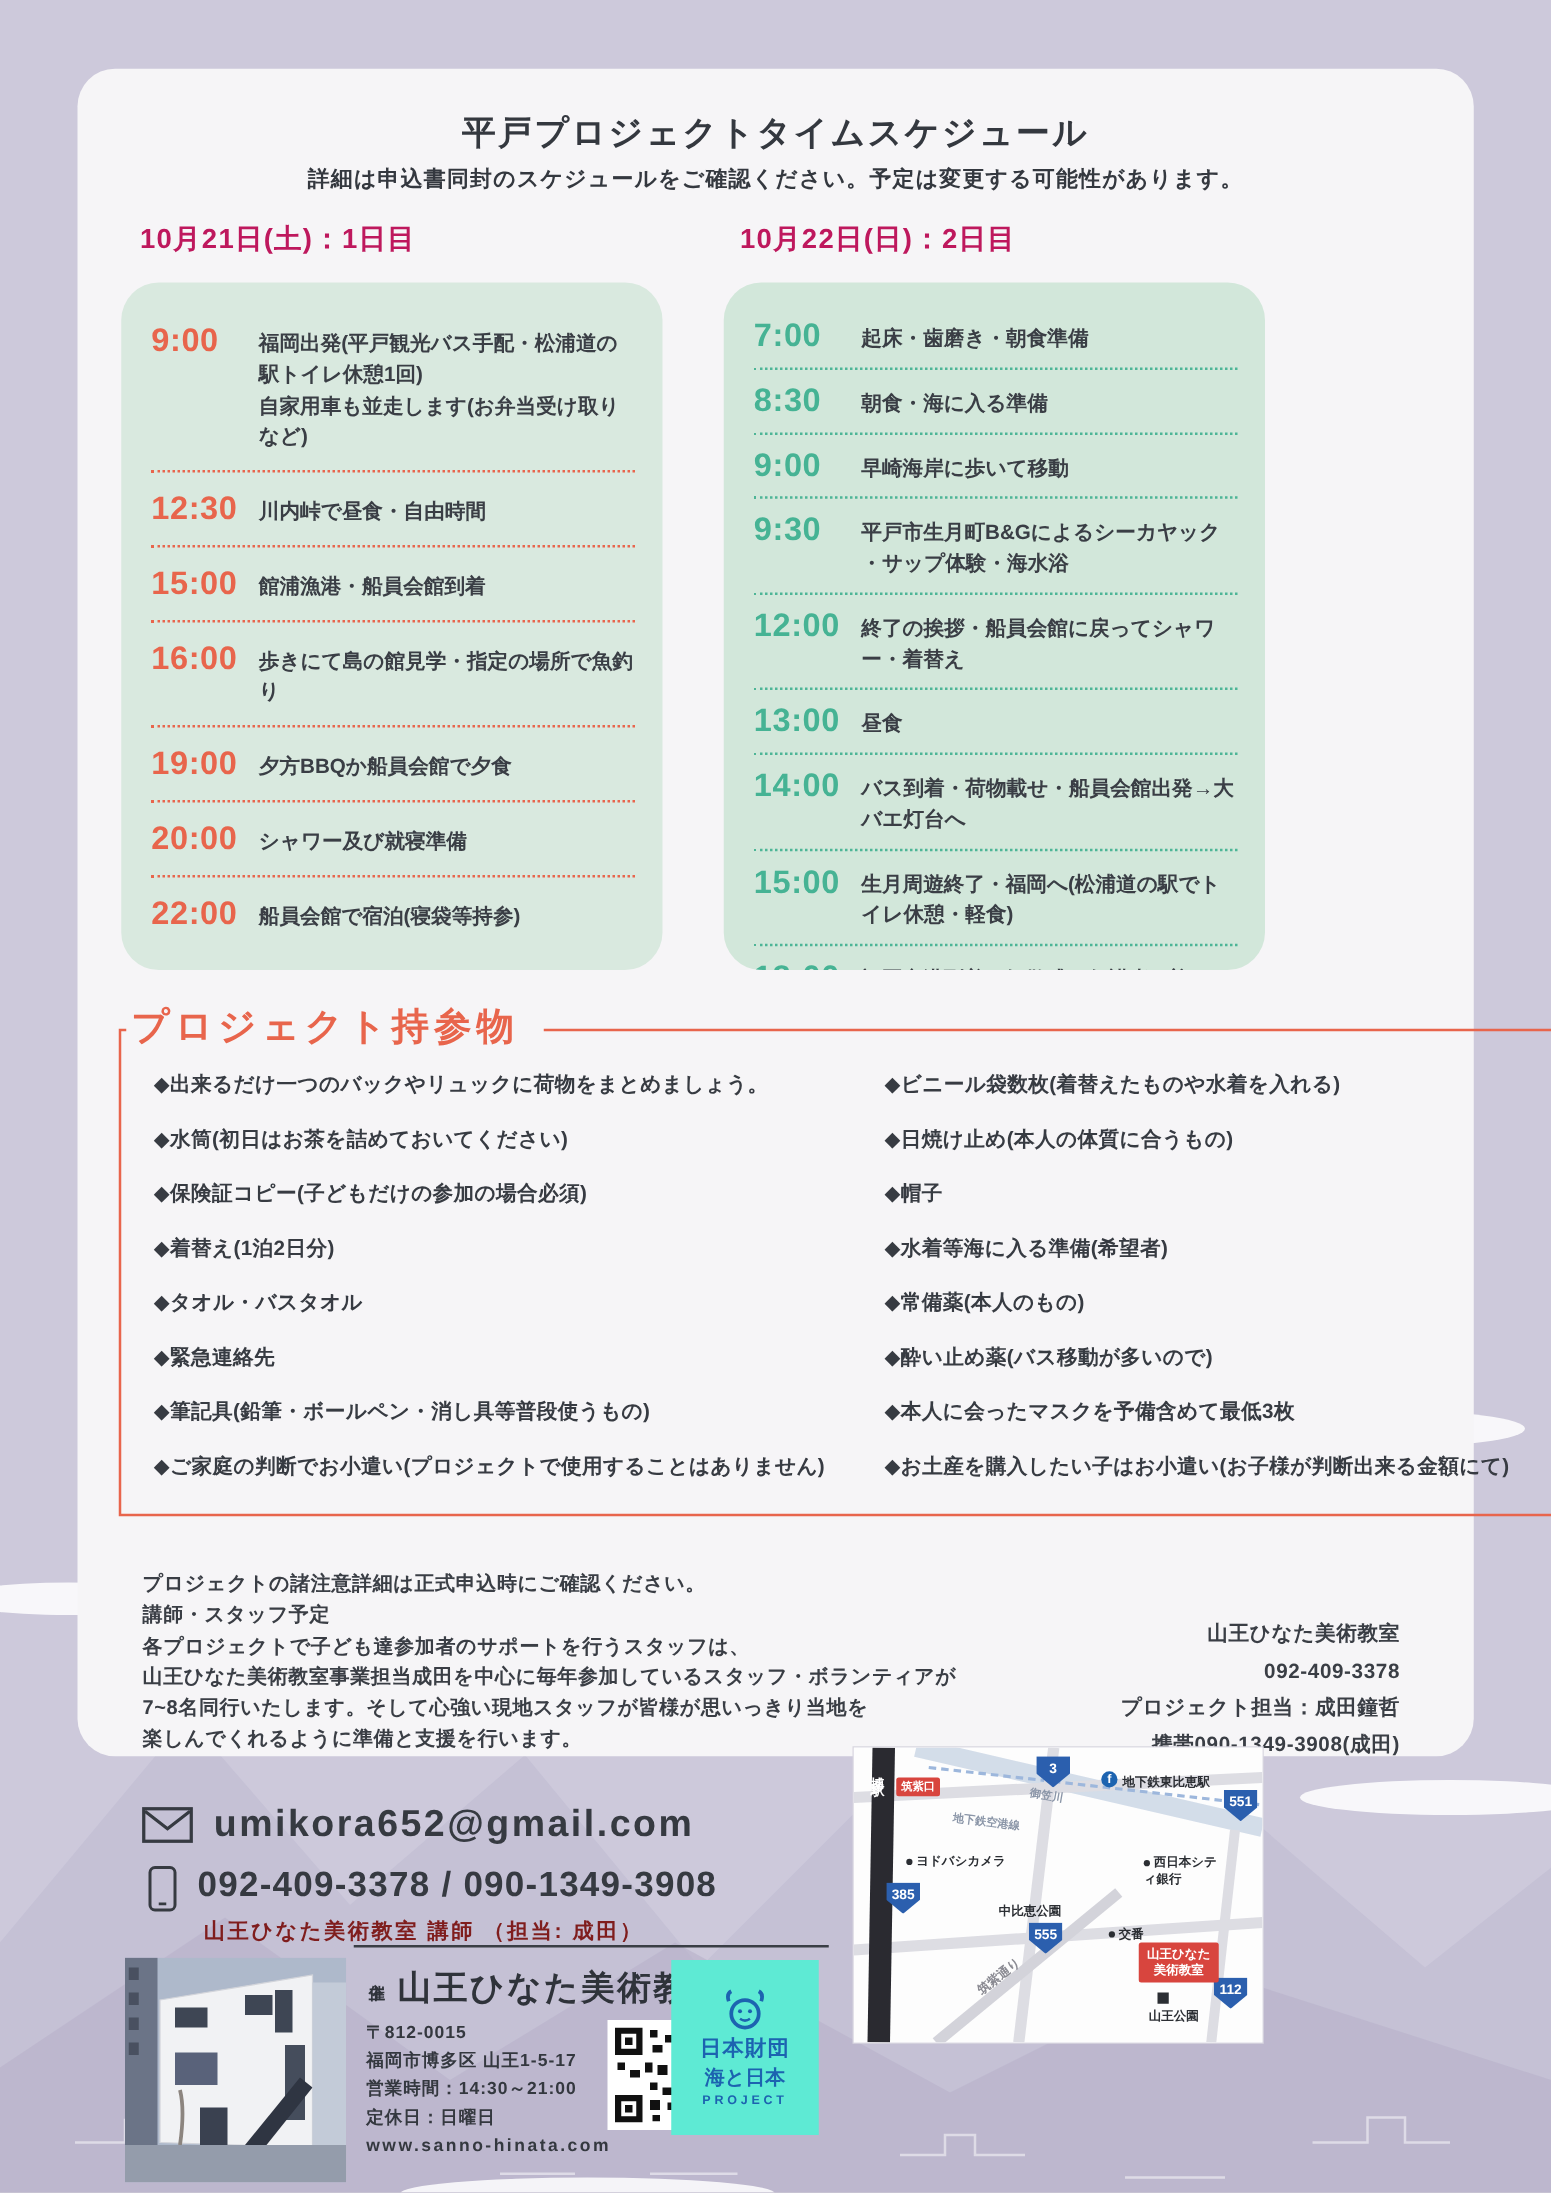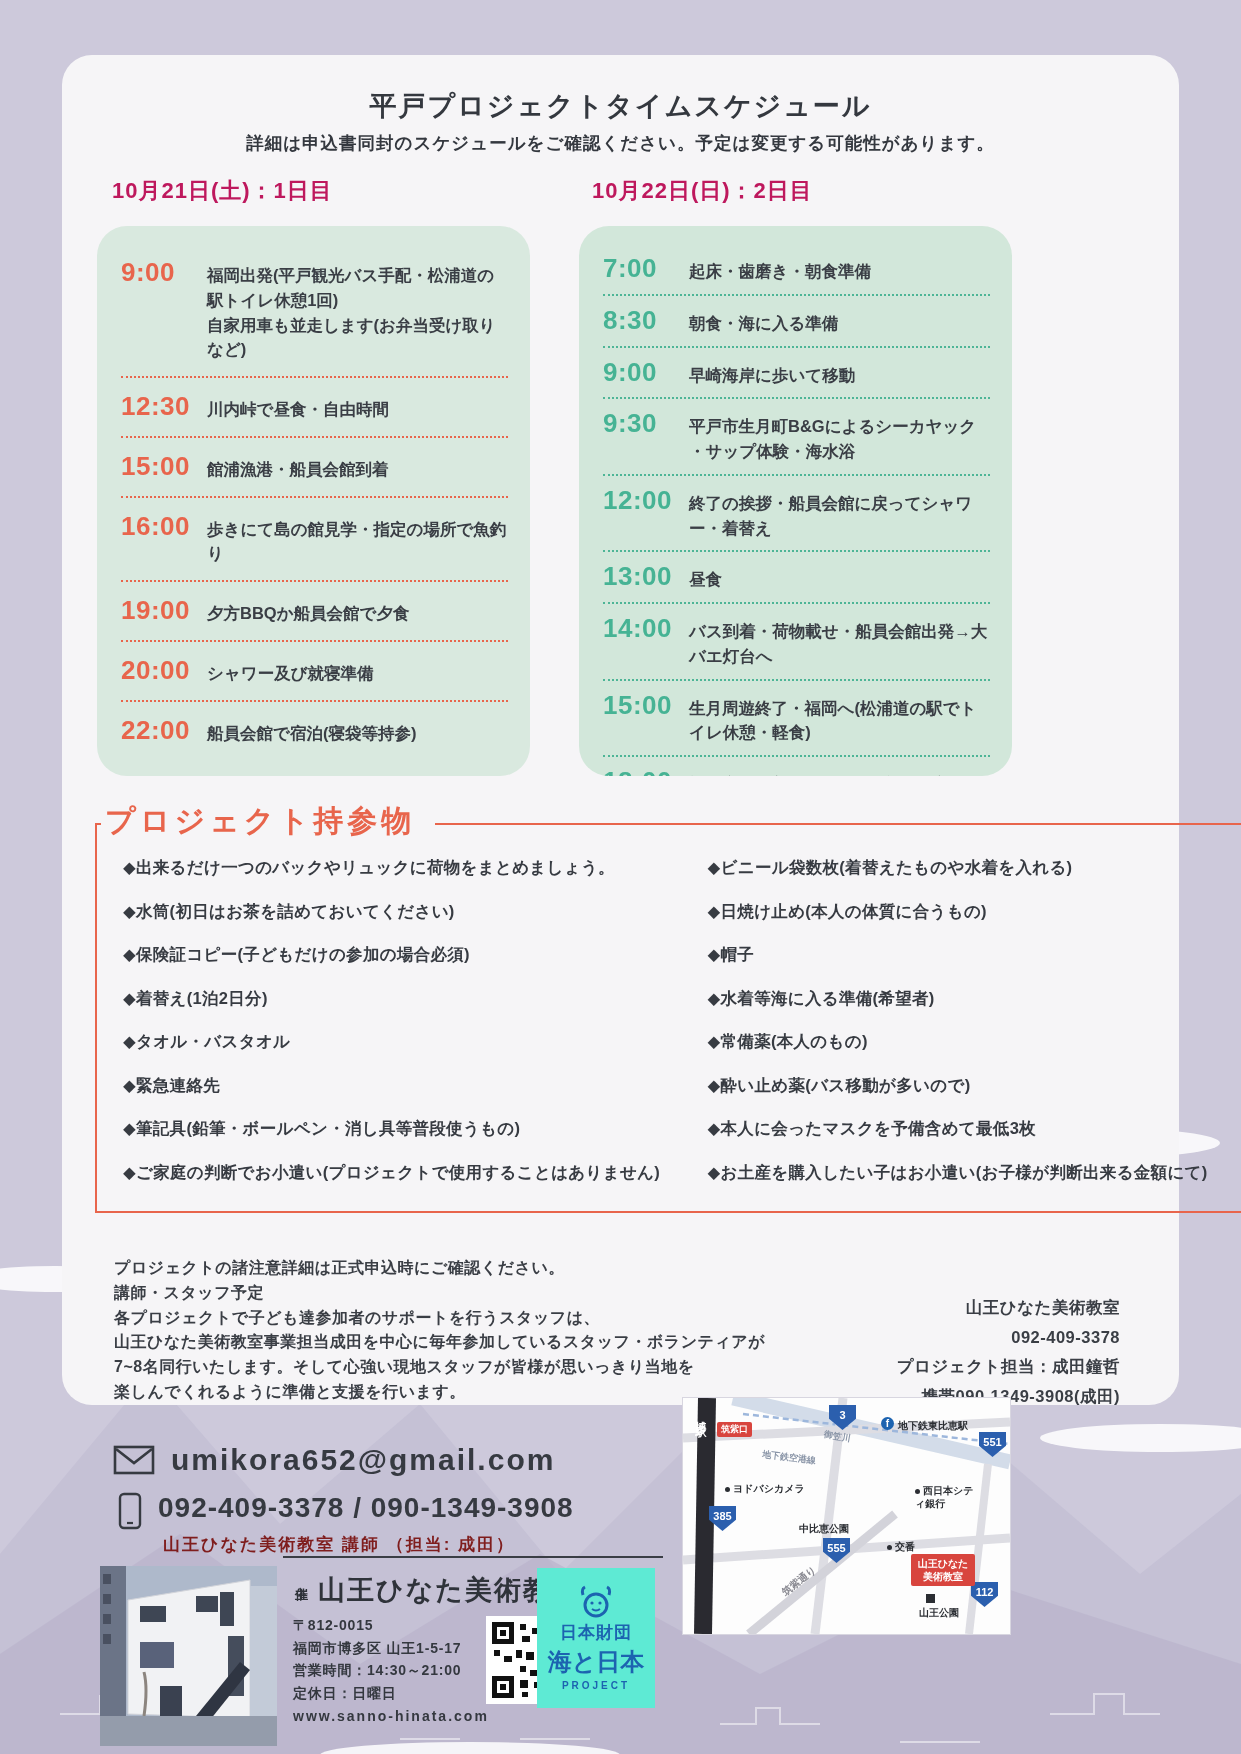--- a/index.html
+++ b/index.html
@@ -75,21 +75,21 @@
   .host-name { font-size:27px; font-weight:800; letter-spacing:2px; color:#2f333a; }
   .addr-block { position:absolute; left:293px; top:1614px; }
   .addr-line { font-size:14px; font-weight:600; letter-spacing:.8px; line-height:1.62; color:#34383f; }
   .addr-web { letter-spacing:2px; }
 
   .qr { position:absolute; left:486px; top:1616px; width:88px; height:88px; background:#fff; padding:6px; }
 
   .flogo { position:absolute; left:537px; top:1568px; width:118px; height:140px; background:#5eead4;
            display:flex; flex-direction:column; align-items:center; justify-content:center; gap:2px; }
   .flogo .l1 { font-size:17px; font-weight:800; color:#1c63b0; letter-spacing:1px; }
-  .flogo .l2 { font-size:24px; font-weight:800; color:#1c63b0; }
+  .flogo .l2 { font-size:16px; font-weight:800; color:#1c63b0; }
   .flogo .l3 { font-size:10px; font-weight:700; color:#1c63b0; letter-spacing:3px; }
 
   
   .map { position:absolute; left:683px; top:1398px; width:327px; height:236px; background:#fdfdfd;
          overflow:hidden; box-shadow:0 0 0 1px #d8d6e0; }
   .map .lbl { position:absolute; font-size:10px; font-weight:600; color:#2b2e33; white-space:nowrap; }
   .map .dot { display:inline-block; width:5px; height:5px; background:#2b2e33; border-radius:50%;
               margin-right:3px; vertical-align:middle; }
   .shield { position:absolute; width:27px; height:25px; background:#2b5fae; color:#fff;
             font-size:11px; font-weight:700; display:flex; align-items:center; justify-content:flex-start;

